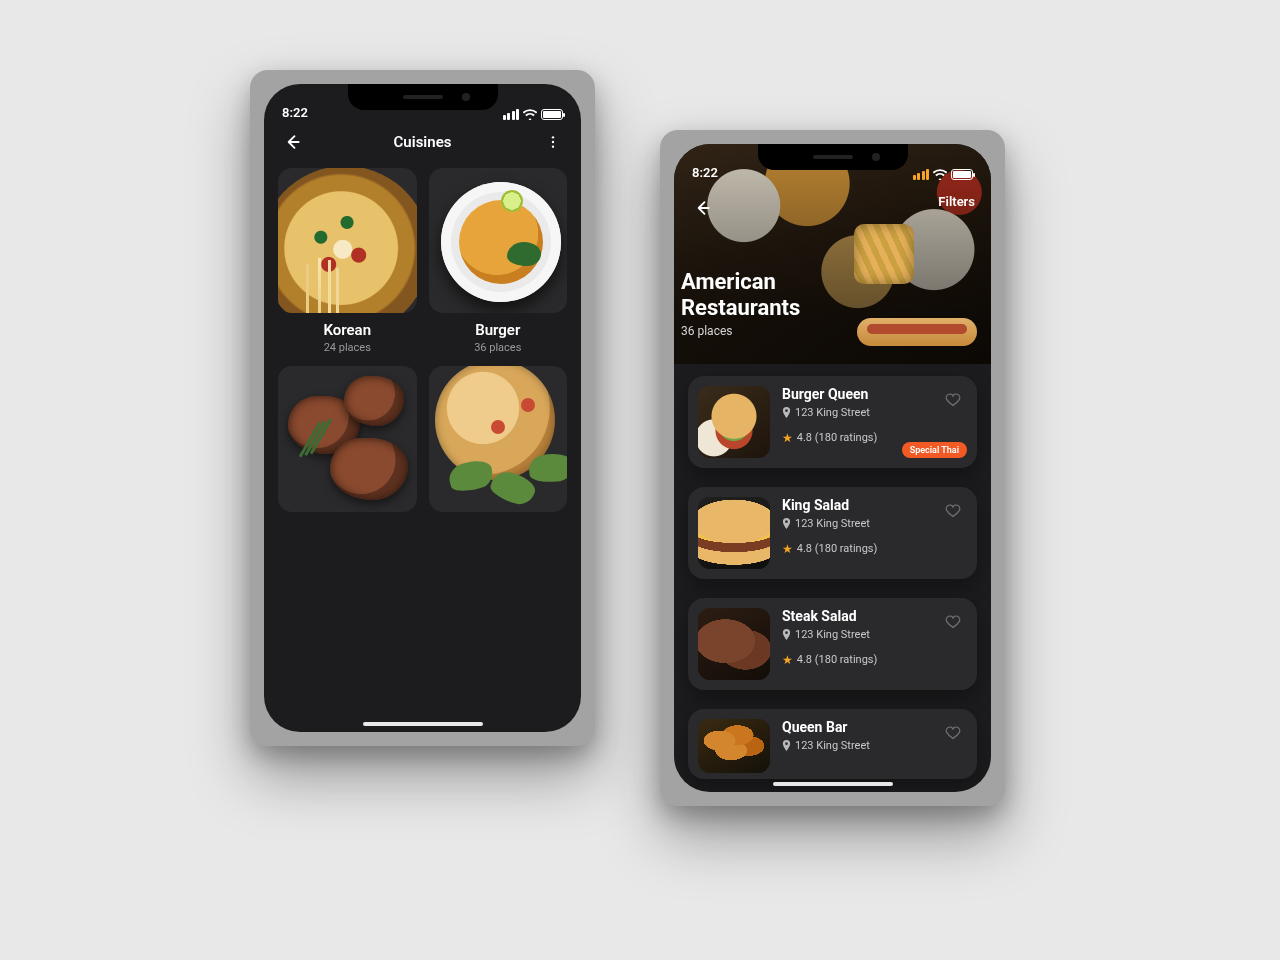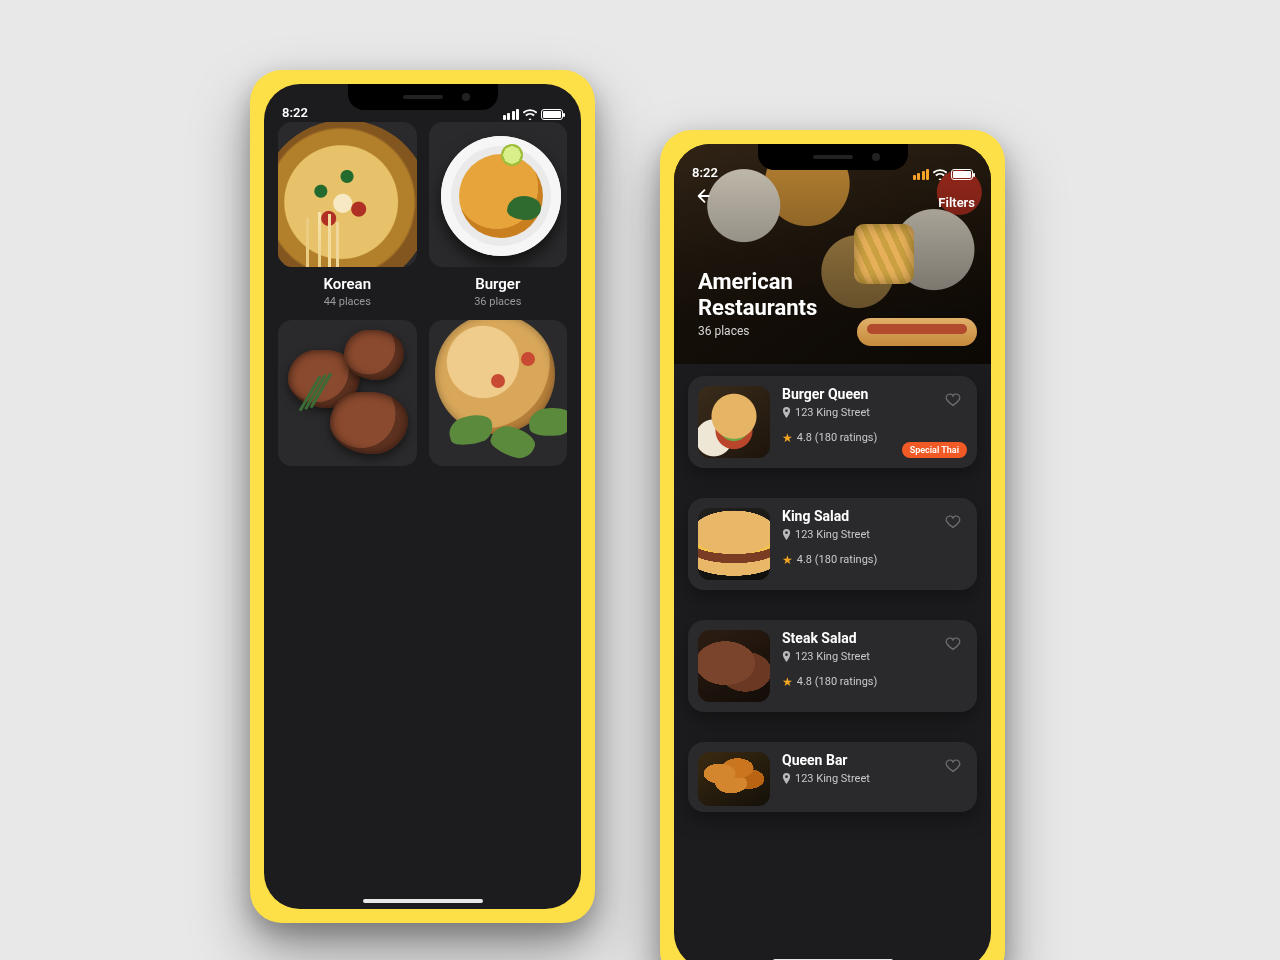--- a/index.html
+++ b/index.html
@@ -16,23 +16,23 @@
     height: 880px;
     background: #e8e8e8;
     border-radius: 40px;
     position: relative;
   }
 
   
   .phone {
     position: absolute;
     width: 345px;
-    height: 853px;
-    background: #fde047;
-    border-radius: 32px;
+    height: 676px;
+    background: #a3a3a3;
+    border-radius: 18px;
     padding: 14px;
     box-shadow: 0 30px 60px rgba(0,0,0,.35), 0 10px 25px rgba(0,0,0,.25);
   }
   .phone-left { left: 210px; top: 30px; }
   .phone-right { left: 620px; top: 90px; }
 
   .screen {
     width: 100%;
     height: 100%;
     background: #1c1c1e;
@@ -192,30 +192,30 @@
   .hero .fries{ position:absolute; left:180px; top:80px; width:60px; height:60px;
     background: repeating-linear-gradient(65deg,#e6b05a 0 6px,#caa040 6px 12px);
     border-radius:10px;
     box-shadow: inset 0 0 14px rgba(0,0,0,.4);
   }
   .hero .hotdog{ position:absolute; right:14px; bottom:18px; width:120px; height:28px; border-radius:16px;
     background: linear-gradient(#e0b06a,#c68a3a);
   }
   .hero .hotdog::after{content:""; position:absolute; left:10px; right:10px; top:6px; height:10px; border-radius:8px; background:#b24a2e;}
   .hero-top {
-    position:absolute; left:0; right:0; top:0;
-    display:flex; justify-content:space-between; align-items:flex-end;
+    position:absolute; left:0; right:0; top:12px;
+    display:flex; justify-content:space-between; align-items:flex-start;
     padding: 38px 16px 0 14px;
   }
-  .hero-title { position:absolute; left:24px; bottom:26px; }
+  .hero-title { position:absolute; left:7px; bottom:26px; }
   .hero-title h1{ font-size:22px; font-weight:700; line-height:1.15;}
   .hero-title .sub{ margin-top:4px; font-size:12px; color:#d6d6d6;}
   .filters { font-size:13px; font-weight:600; }
 
-  .list { padding: 12px 14px 0 14px; display:flex; flex-direction:column; gap:30px; }
+  .list { padding: 12px 14px 0 14px; display:flex; flex-direction:column; gap:19px; }
   .card {
     background:#2a2a2c; border-radius:16px;
     display:flex; gap:12px; padding:10px 12px 10px 10px;
     position:relative;
     box-shadow: 0 8px 20px rgba(0,0,0,.35);
   }
   .card .img { width:72px; height:72px; border-radius:12px; flex:0 0 auto; overflow:hidden; position:relative; background:#1c1c1e;}
   .card .body { flex:1 1 auto; min-width:0;}
   .card .name { font-size:14px; font-weight:700; }
   .card .addr { margin-top:4px; font-size:11px; color:#c9c9cc; display:flex; align-items:center; gap:4px;}
@@ -287,29 +287,44 @@
             <svg viewBox="0 0 14 11">
                 <path fill="#fff" d="M7 9.5a1.3 1.3 0 100 2.6 1.3 1.3 0 000-2.6zm-3.4-2.3a5 5 0 016.8 0l1.4-1.4a7 7 0 00-9.6 0zm-2.7-2.7a9 9 0 0112.2 0l1.4-1.4a11 11 0 00-15 0z"></path>
               </svg>
           </span>
           <span class="batt">
               <i></i>
             </span>
         </div>
       </div>
 
+      <div class="appbar">
+        <div class="icon-btn arrow-back">
+          <svg width="20" height="20" viewBox="0 0 24 24">
+              <path fill="none" stroke="#fff" stroke-width="2.2" stroke-linecap="round" stroke-linejoin="round" d="M15 5l-7 7 7 7M8 12h12"></path>
+            </svg>
+        </div>
+        <div class="title">Cuisines</div>
+        <div class="icon-btn kebab">
+          <svg width="16" height="16" viewBox="0 0 24 24">
+              <circle cx="12" cy="5" r="1.8" fill="#fff"></circle>
+              <circle cx="12" cy="12" r="1.8" fill="#fff"></circle>
+              <circle cx="12" cy="19" r="1.8" fill="#fff"></circle>
+            </svg>
+        </div>
+      </div>
 
       <div class="grid">
         <div class="tile">
           <div class="thumb thumb-italian">
             <div class="pizza"></div>
               <div class="cheese"></div>
           </div>
           <div class="name">Korean</div>
-          <div class="sub">44 places</div>
+          <div class="sub">24 places</div>
         </div>
         <div class="tile">
           <div class="thumb thumb-korean">
             <div class="bowl"></div>
               <div class="curry"></div>
               <div class="lime"></div>
               <div class="herb"></div>
           </div>
           <div class="name">Burger</div>
           <div class="sub">36 places</div>

